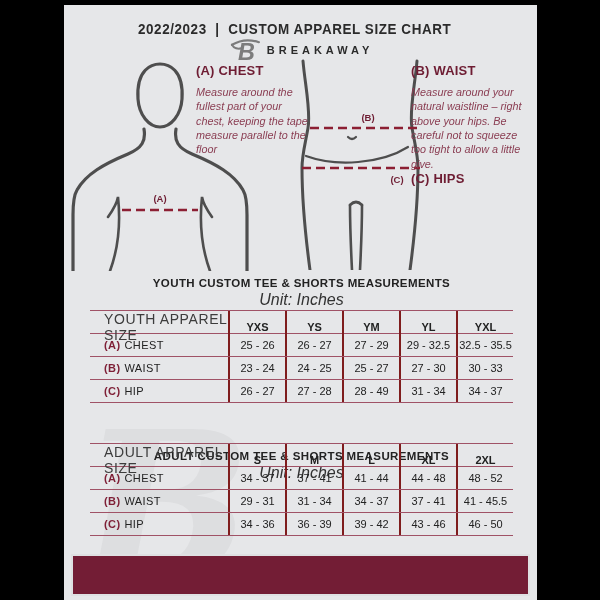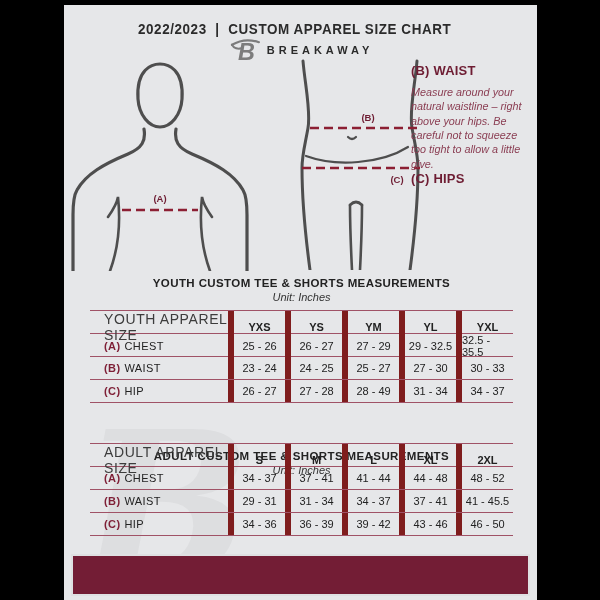--- a/index.html
+++ b/index.html
@@ -26,31 +26,31 @@
   .hips-block{}
   
   .fig{position:absolute;}
   .fig-torso{left:0px;top:48px;}
   .fig-lower{left:222px;top:50px;}
   
   .sec{position:absolute;left:26px;width:423px;text-align:center;}
   .sec-youth{top:272px;}
   .sec-adult{top:405px;margin-top:40px;}
   .sec-title{font-weight:bold;font-size:11.5px;letter-spacing:.4px;color:#222;}
-  .sec-unit{font-style:italic;font-size:11px;color:#333;margin-top:2px;}
+  .sec-unit{font-style:italic;font-size:16px;color:#333;margin-top:2px;}
   
   .size-table{position:absolute;left:26px;width:423px;}
   .tbl-youth{top:305px;}
   .tbl-adult{top:438px;}
   .t-row{display:grid;grid-template-columns:138px repeat(5,57px);height:22px;
     border-top:1px solid #a05266;}
   .t-row:last-child{border-bottom:1px solid #a05266;}
   .t-cell{display:flex;align-items:center;justify-content:center;
     font-size:11px;color:#222;}
-  .t-cell.v{border-left:6px solid #7f1d1d;}
+  .t-cell.v{border-left:2px solid #7f1d1d;}
   .t-cell.lbl{justify-content:flex-start;padding-left:14px;letter-spacing:.4px;}
   .t-cell .pre{font-weight:bold;color:#7e1f36;margin-right:4px;}
   .hdr .t-cell{font-weight:bold;}
   .hdr .t-cell.lbl{font-weight:normal;color:#3c3c3c;font-size:14px;letter-spacing:.6px;}
   
   .footer-bar{position:absolute;left:7px;top:549px;width:455px;height:38px;
     background:#731d35;border:2px solid #dfe0e2;}
   
   .watermark{position:absolute;left:18px;top:400px;font-size:200px;line-height:1;
     font-family:"DejaVu Serif", serif;font-style:italic;font-weight:bold;
@@ -97,20 +97,24 @@
       <path d="M64,150 Q70,144 76,150" stroke-width="2.6"></path>
       <path d="M20,101 C50,112 95,109 122,92" stroke-width="2.2"></path>
       <path d="M62,82 Q66,86 70,82" stroke-width="2.2"></path>
     </g>
     <path d="M24,73 L132,73" stroke="#8c1f33" stroke-width="2.6" stroke-dasharray="9 5" fill="none"></path>
     <path d="M16,113 L134,113" stroke="#8c1f33" stroke-width="2.6" stroke-dasharray="9 5" fill="none"></path>
     <text x="82" y="66" text-anchor="middle" font-size="9.5" font-weight="bold" fill="#6e1d33">(B)</text>
     <text x="111" y="128" text-anchor="middle" font-size="9.5" font-weight="bold" fill="#6e1d33">(C)</text>
   </svg>
 
+  <div class="chest-block">
+    <p class="ins-head">(A) CHEST</p>
+    <p class="ins-body">Measure around the fullest part of your chest, keeping the tape measure parallel to the floor</p>
+  </div>
 
   <div class="right-col">
     <div>
       <p class="ins-head">(B) WAIST</p>
       <p class="ins-body">Measure around your natural waistline – right above your hips. Be careful not to squeeze too tight to allow a little give.</p>
     </div>
     <div class="hips-block">
       <p class="ins-head">(C) HIPS</p>
     </div>
   </div>

